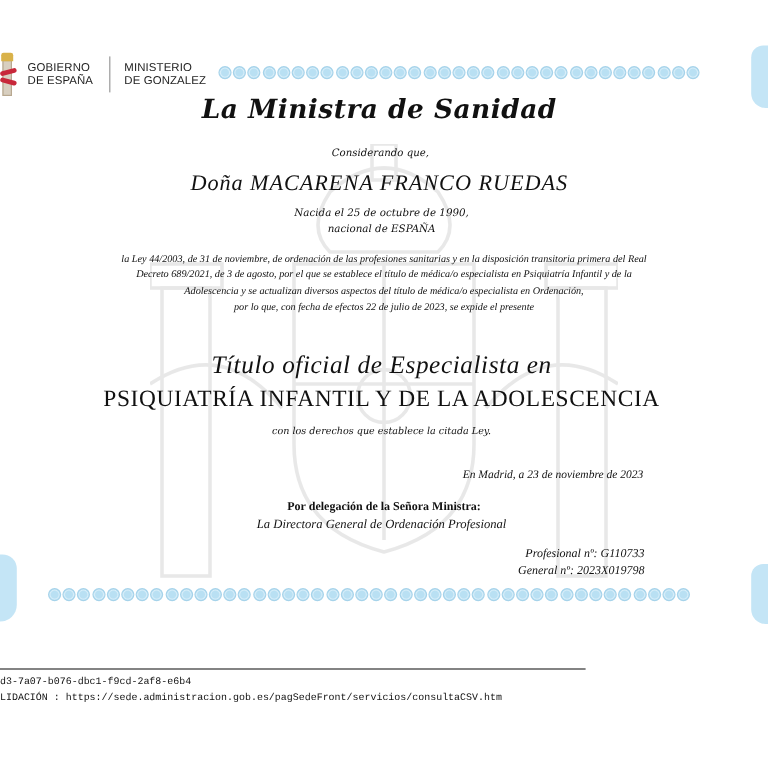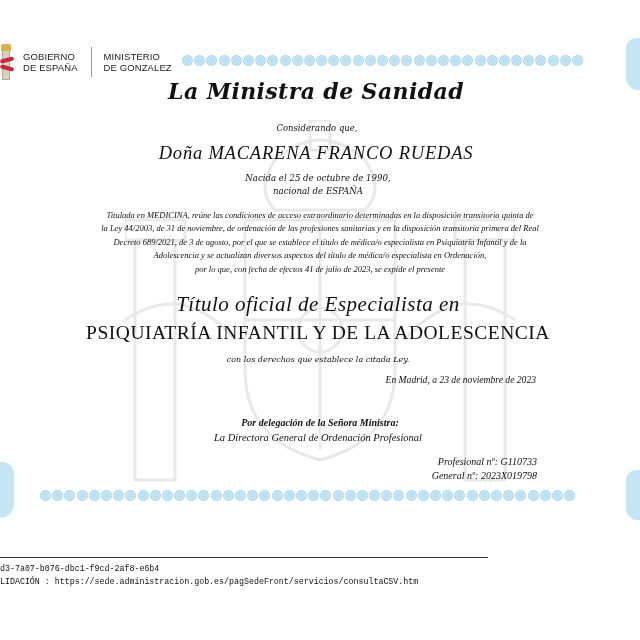--- a/index.html
+++ b/index.html
@@ -36,22 +36,22 @@
 
     .center { position: absolute; left: 0; width: 640px; text-align: center; }
     .title-main { top: 78px; font-size: 22px; font-style: italic; font-weight: bold; font-family: "DejaVu Serif", serif; letter-spacing: 0.4px; left: -4px; }
     .considerando { top: 123px; font-size: 8.5px; font-style: italic; left: -3px; }
     .name { top: 143px; font-size: 18.5px; font-style: italic; font-family: "Liberation Serif", serif; letter-spacing: 0.8px; left: -4px; }
     .born { top: 172px; font-size: 8.6px; font-style: italic; line-height: 13px; left: -2px; }
     .body-text { top: 209px; font-size: 8.5px; font-style: italic; line-height: 13.4px; left: 0; padding: 0 40px; font-family: "Liberation Serif", serif; }
     .title-oficial { top: 292px; font-size: 21px; font-style: italic; font-family: "Liberation Serif", serif; letter-spacing: 0.5px; left: -2px; }
     .specialty { top: 322px; font-size: 19.5px; font-family: "Liberation Serif", serif; letter-spacing: 0.5px; left: -2px; }
     .derechos { top: 355px; font-size: 8px; font-style: italic; left: -2px; }
-    .date { position: absolute; right: 41px; top: 374px; font-size: 9.6px; font-style: italic; font-family: "Liberation Serif", serif; }
-    .delegacion { top: 417px; font-size: 10px; font-style: italic; font-weight: bold; font-family: "Liberation Serif", serif; left: 0; }
+    .date { position: absolute; right: 41px; top: 390px; font-size: 9.6px; font-style: italic; font-family: "Liberation Serif", serif; }
+    .delegacion { top: 417px; font-size: 10px; font-weight: bold; font-family: "Liberation Serif", serif; left: 0; }
     .directora { top: 432px; font-size: 10.5px; font-style: italic; font-family: "Liberation Serif", serif; left: -2px; }
     .refs { position: absolute; right: 40px; top: 455px; font-size: 10px; font-style: italic; text-align: right; line-height: 14px; font-family: "Liberation Serif", serif; }
 
     .csv-line { position: absolute; left: 0; top: 557px; width: 488px; height: 1px; background: #333; }
     .footer { position: absolute; left: 0; top: 562px; font-family: Liberation Mono, monospace; font-size: 8.3px; line-height: 13.3px; color: #111; white-space: nowrap; }
   </style>
 </head>
 <body>
 
 <div class="page">
@@ -177,25 +177,24 @@
   </svg>
 
   <div class="center title-main">La Ministra de Sanidad</div>
   <div class="center considerando">Considerando que,</div>
   <div class="center name">Doña MACARENA FRANCO RUEDAS</div>
   <div class="center born">
     <div>Nacida el 25 de octubre de 1990,</div>
     <div>nacional de ESPAÑA</div>
   </div>
   <div class="center body-text">
-    <div>Titulada en MEDICINA, reúne las condiciones de acceso extraordinario determinadas en la disposición transitoria quinta de</div>
     <div>la Ley 44/2003, de 31 de noviembre, de ordenación de las profesiones sanitarias y en la disposición transitoria primera del Real</div>
     <div>Decreto 689/2021, de 3 de agosto, por el que se establece el título de médica/o especialista en Psiquiatría Infantil y de la</div>
     <div>Adolescencia y se actualizan diversos aspectos del título de médica/o especialista en Ordenación,</div>
-    <div>por lo que, con fecha de efectos 41 de julio de 2023, se expide el presente</div>
+    <div>por lo que, con fecha de efectos 22 de julio de 2023, se expide el presente</div>
   </div>
   <div class="center title-oficial">Título oficial de Especialista en</div>
   <div class="center specialty">PSIQUIATRÍA INFANTIL Y DE LA ADOLESCENCIA</div>
   <div class="center derechos">con los derechos que establece la citada Ley.</div>
   <div class="date">En Madrid, a 23 de noviembre de 2023</div>
   <div class="center delegacion">Por delegación de la Señora Ministra:</div>
   <div class="center directora">La Directora General de Ordenación Profesional</div>
   <div class="refs">
     <div>Profesional nº: G110733</div>
     <div>General nº: 2023X019798</div>

